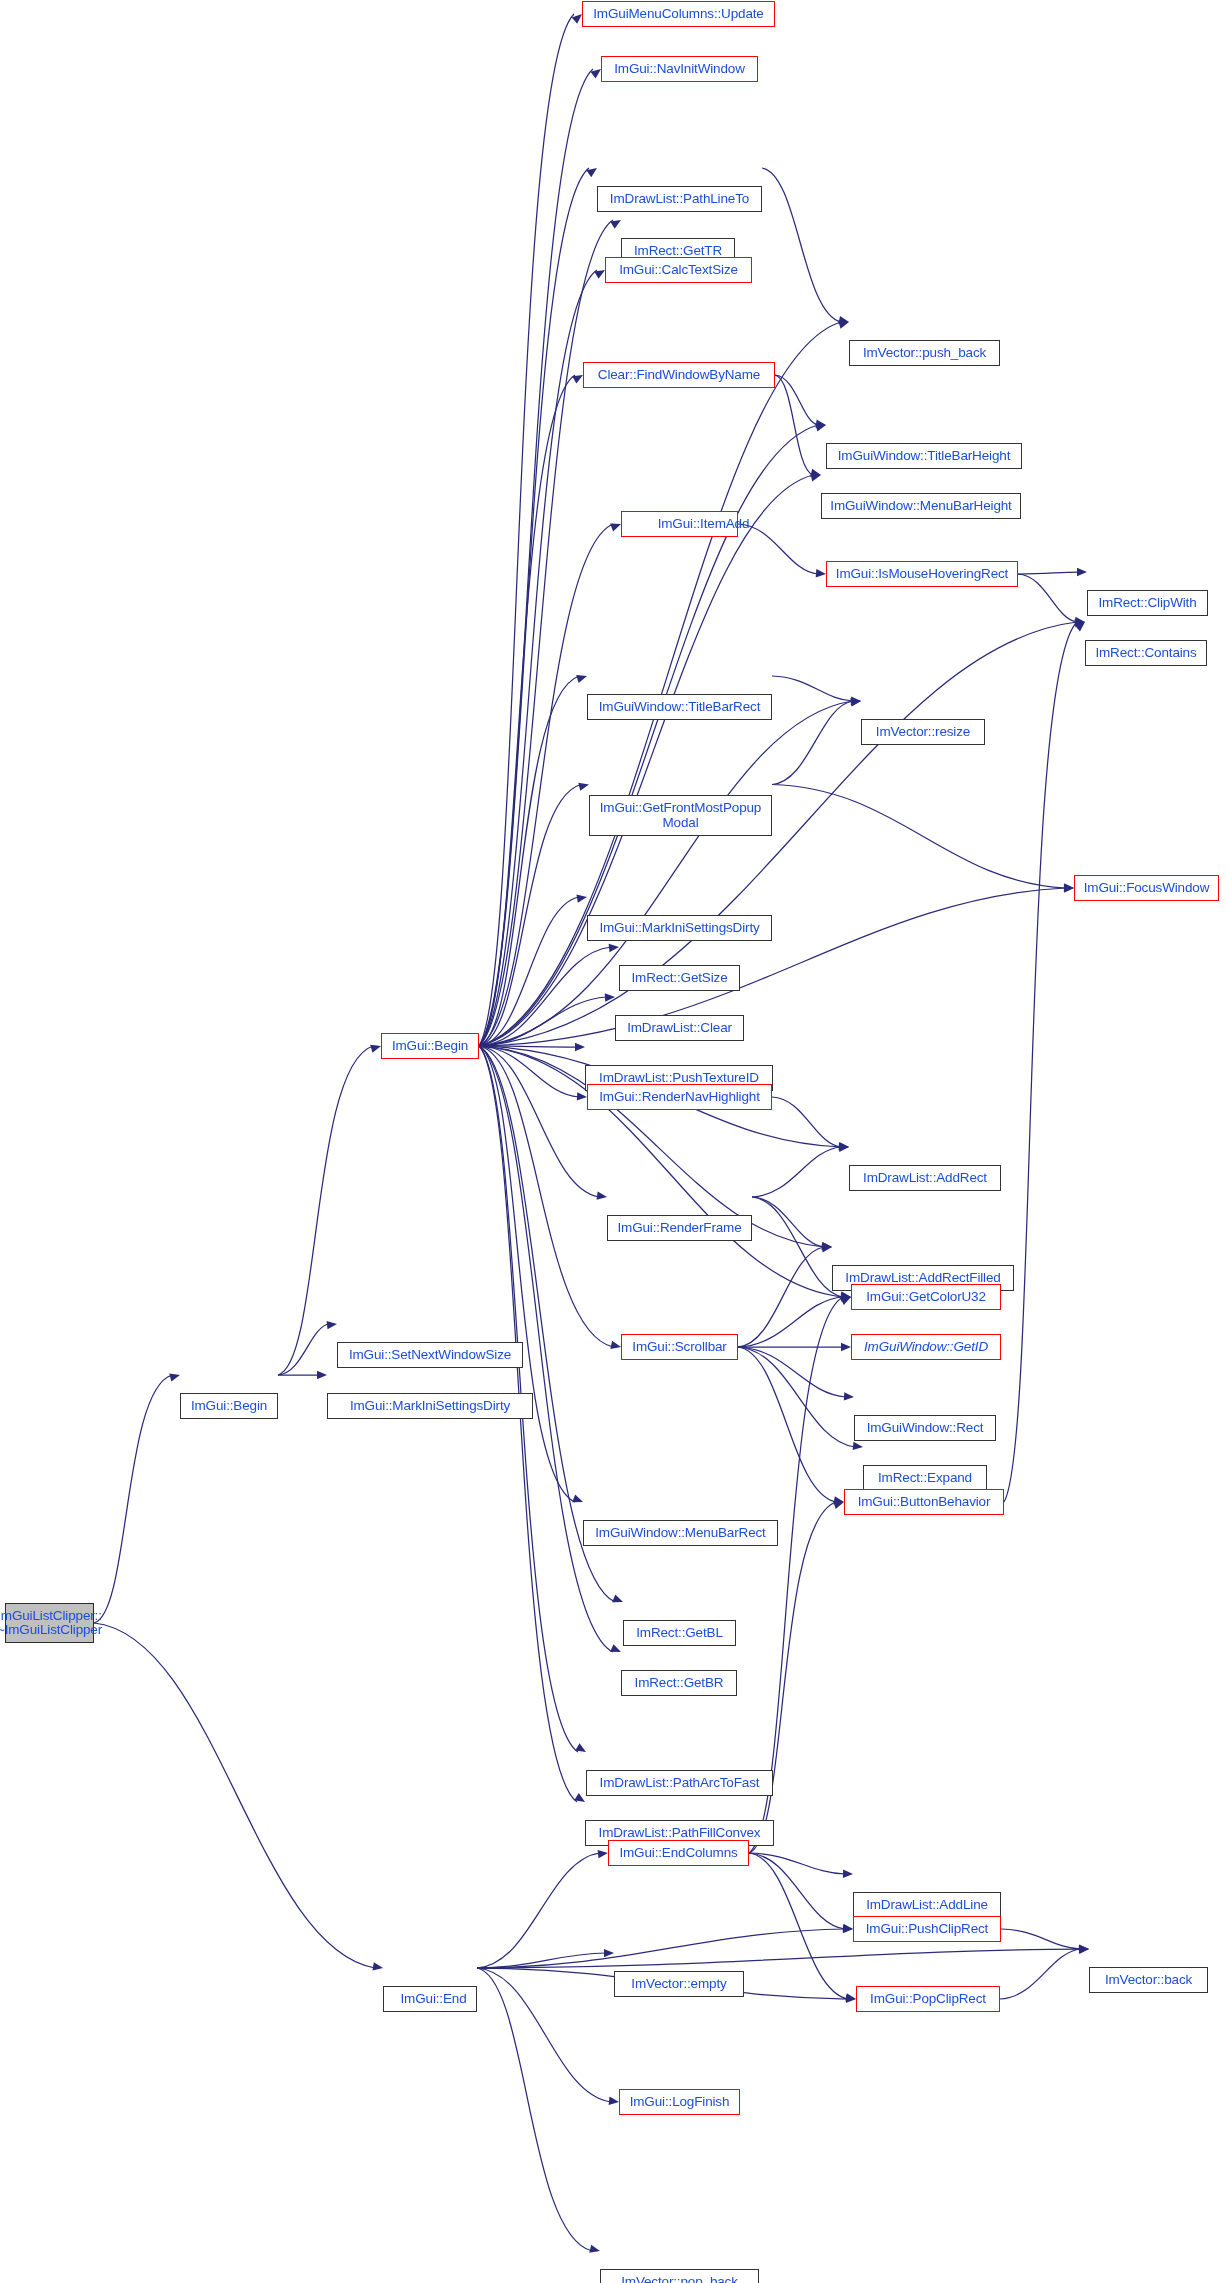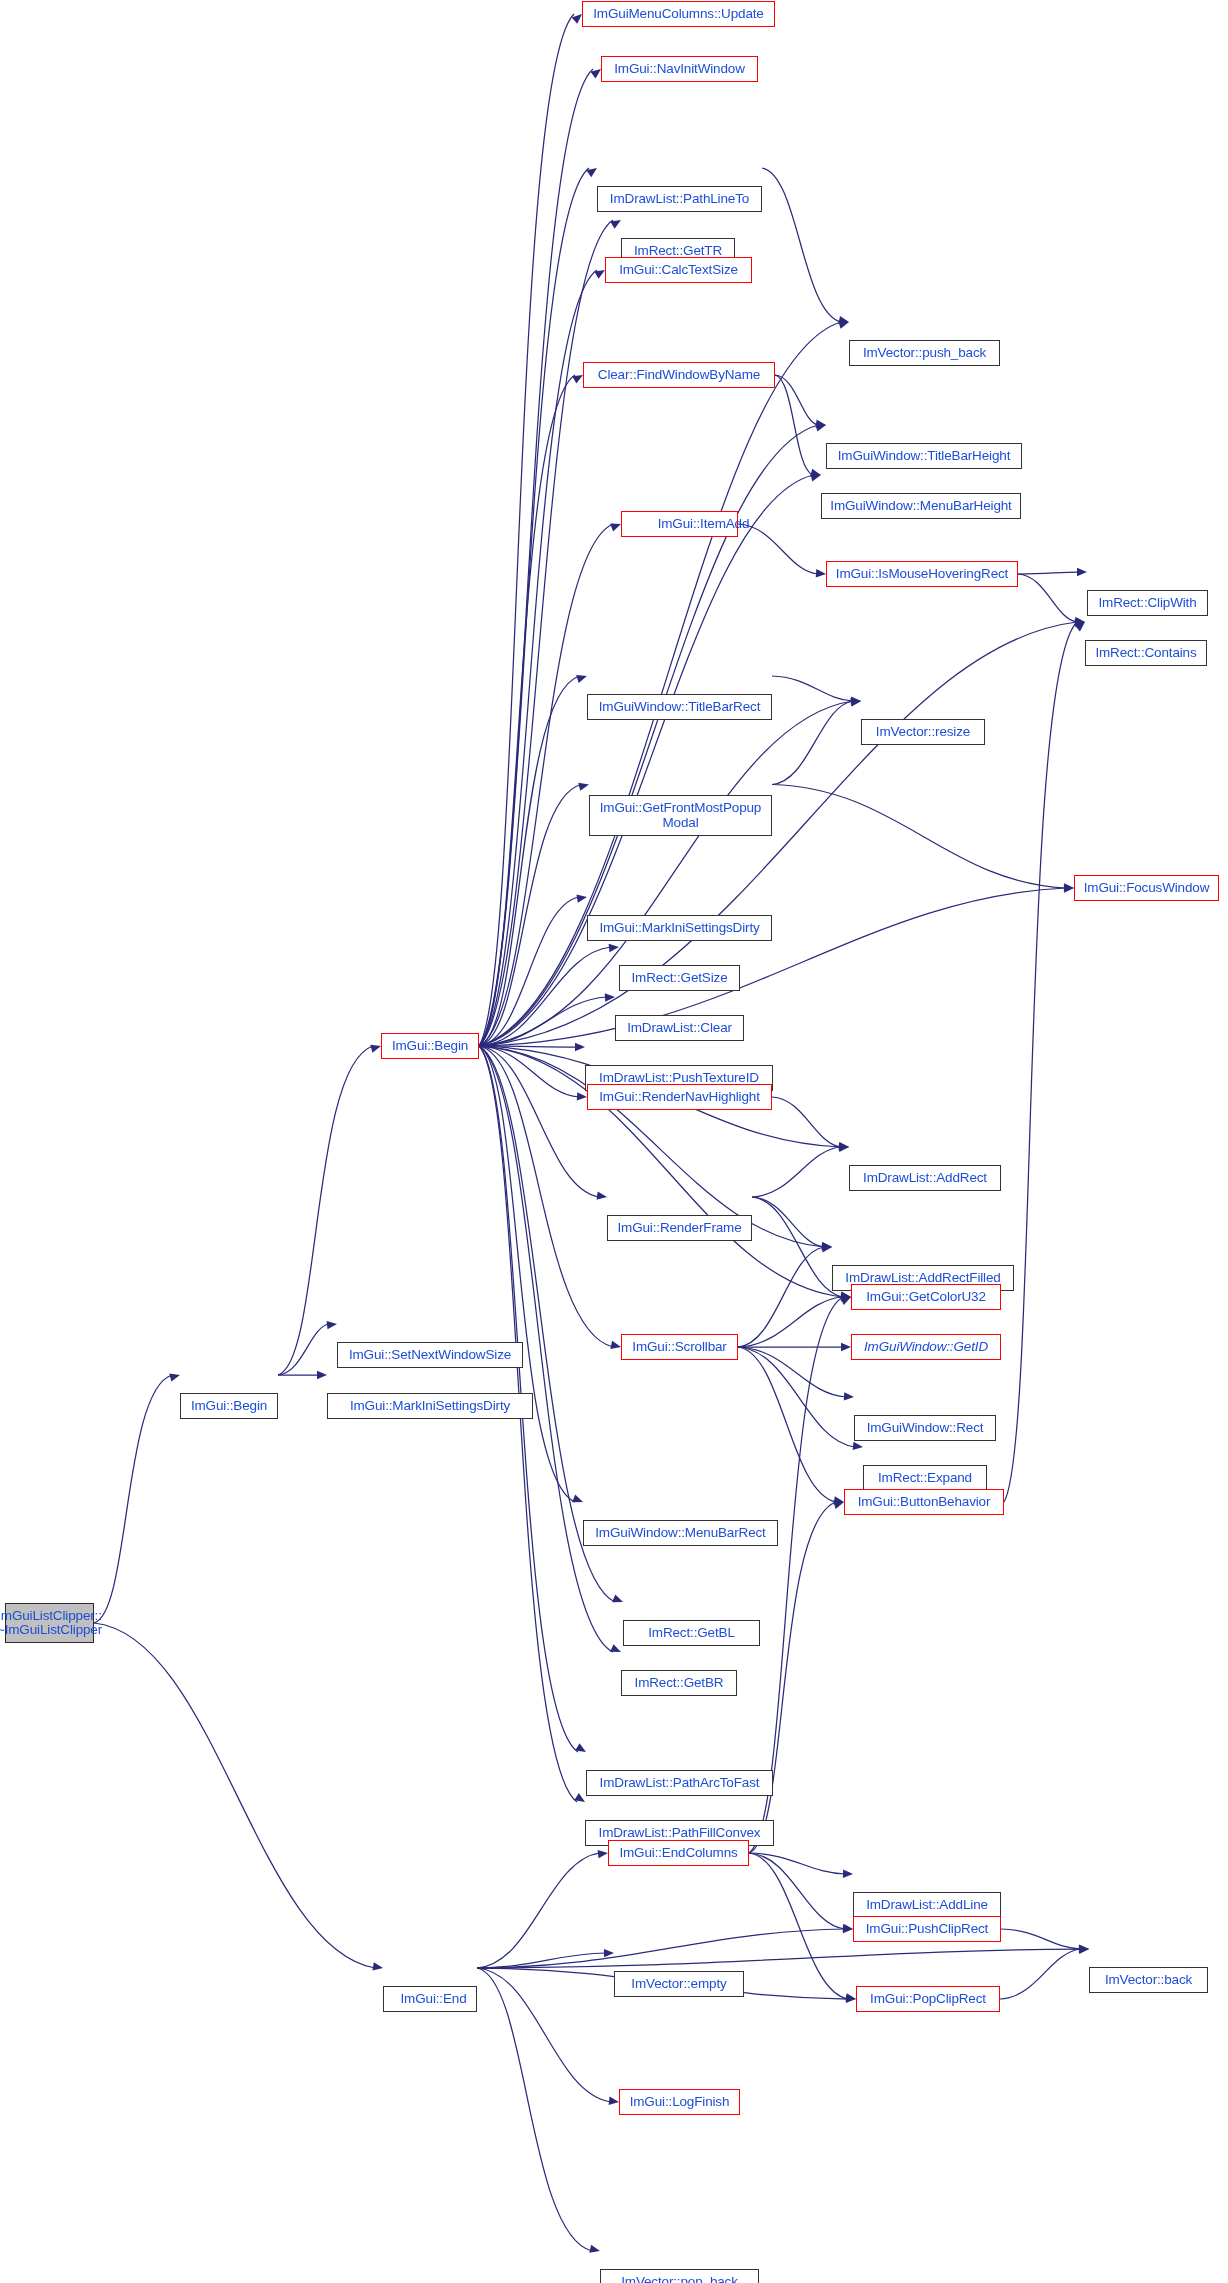--- a/index.html
+++ b/index.html
@@ -179,21 +179,21 @@
       <div class="node black" style="left: 589px; top: 764px; width: 183px; height: 41px;">ImGui::GetFrontMostPopup
 Modal</div>
       <div class="node black" style="left: 587px; top: 884px; width: 185px; height: 26px;">ImGui::MarkIniSettingsDirty</div>
       <div class="node black" style="left: 619px; top: 934px; width: 121px; height: 26px;">ImRect::GetSize</div>
       <div class="node black" style="left: 615px; top: 984px; width: 129px; height: 26px;">ImDrawList::Clear</div>
       <div class="node black" style="left: 585px; top: 1034px; width: 188px; height: 26px;">ImDrawList::PushTextureID</div>
       <div class="node red" style="left: 587px; top: 1084px; width: 185px; height: 26px;">ImGui::RenderNavHighlight</div>
       <div class="node black" style="left: 607px; top: 1184px; width: 145px; height: 26px;">ImGui::RenderFrame</div>
       <div class="node red" style="left: 621px; top: 1334px; width: 117px; height: 26px;">ImGui::Scrollbar</div>
       <div class="node black" style="left: 583px; top: 1489px; width: 195px; height: 26px;">ImGuiWindow::MenuBarRect</div>
-      <div class="node black" style="left: 623px; top: 1589px; width: 137px; height: 26px;">ImRect::GetBL</div>
+      <div class="node black" style="left: 623px; top: 1589px; width: 113px; height: 26px;">ImRect::GetBL</div>
       <div class="node black" style="left: 621px; top: 1639px; width: 116px; height: 26px;">ImRect::GetBR</div>
       <div class="node black" style="left: 586px; top: 1739px; width: 187px; height: 26px;">ImDrawList::PathArcToFast</div>
       <div class="node black" style="left: 585px; top: 1789px; width: 189px; height: 26px;">ImDrawList::PathFillConvex</div>
       <div class="node red" style="left: 608px; top: 1840px; width: 141px; height: 26px;">ImGui::EndColumns</div>
       <div class="node black" style="left: 614px; top: 1940px; width: 130px; height: 26px;">ImVector::empty</div>
       <div class="node red" style="left: 619px; top: 2089px; width: 121px; height: 26px;">ImGui::LogFinish</div>
       <div class="node black" style="left: 600px; top: 2238px; width: 159px; height: 26px;">ImVector::pop_back</div>
       <div class="node black" style="left: 849px; top: 309px; width: 151px; height: 26px;">ImVector::push_back</div>
       <div class="node black" style="left: 826px; top: 412px; width: 196px; height: 26px;">ImGuiWindow::TitleBarHeight</div>
       <div class="node black" style="left: 821px; top: 462px; width: 200px; height: 26px;">ImGuiWindow::MenuBarHeight</div>

